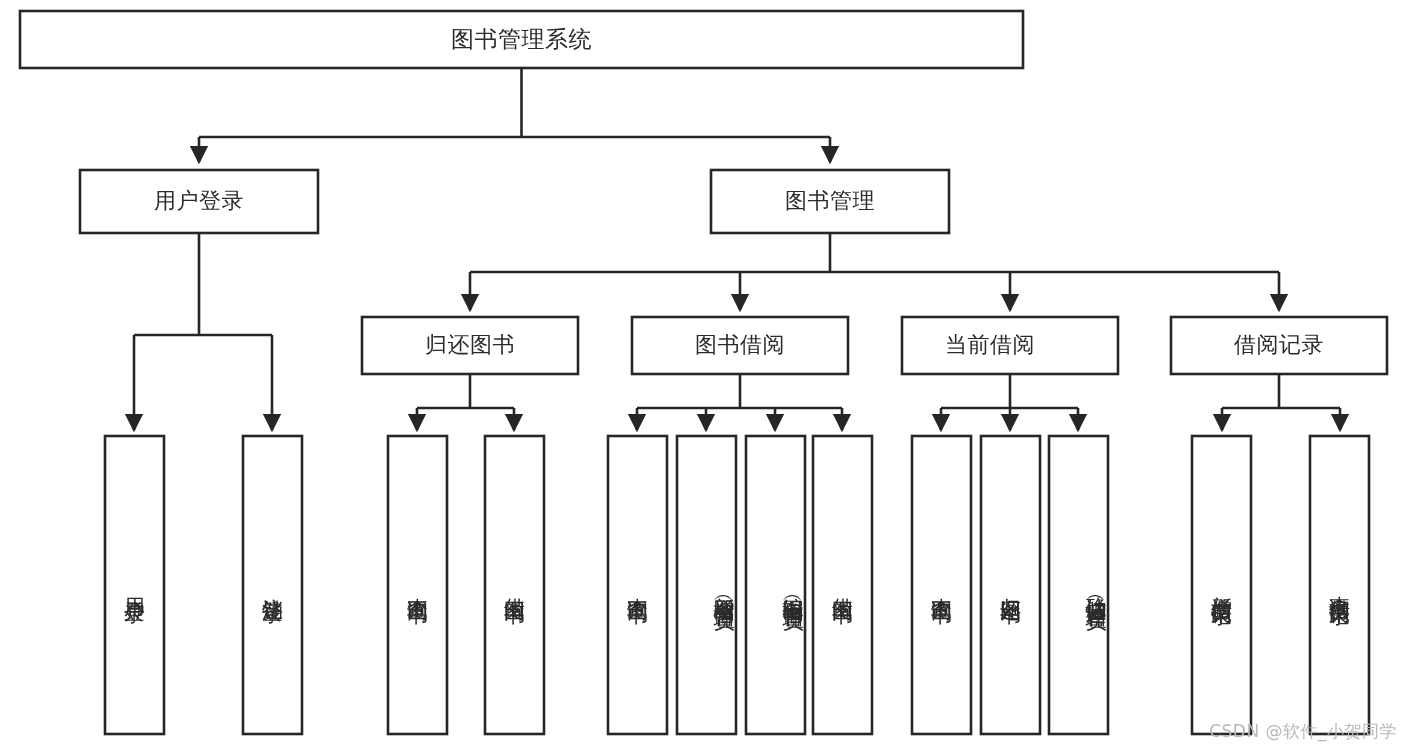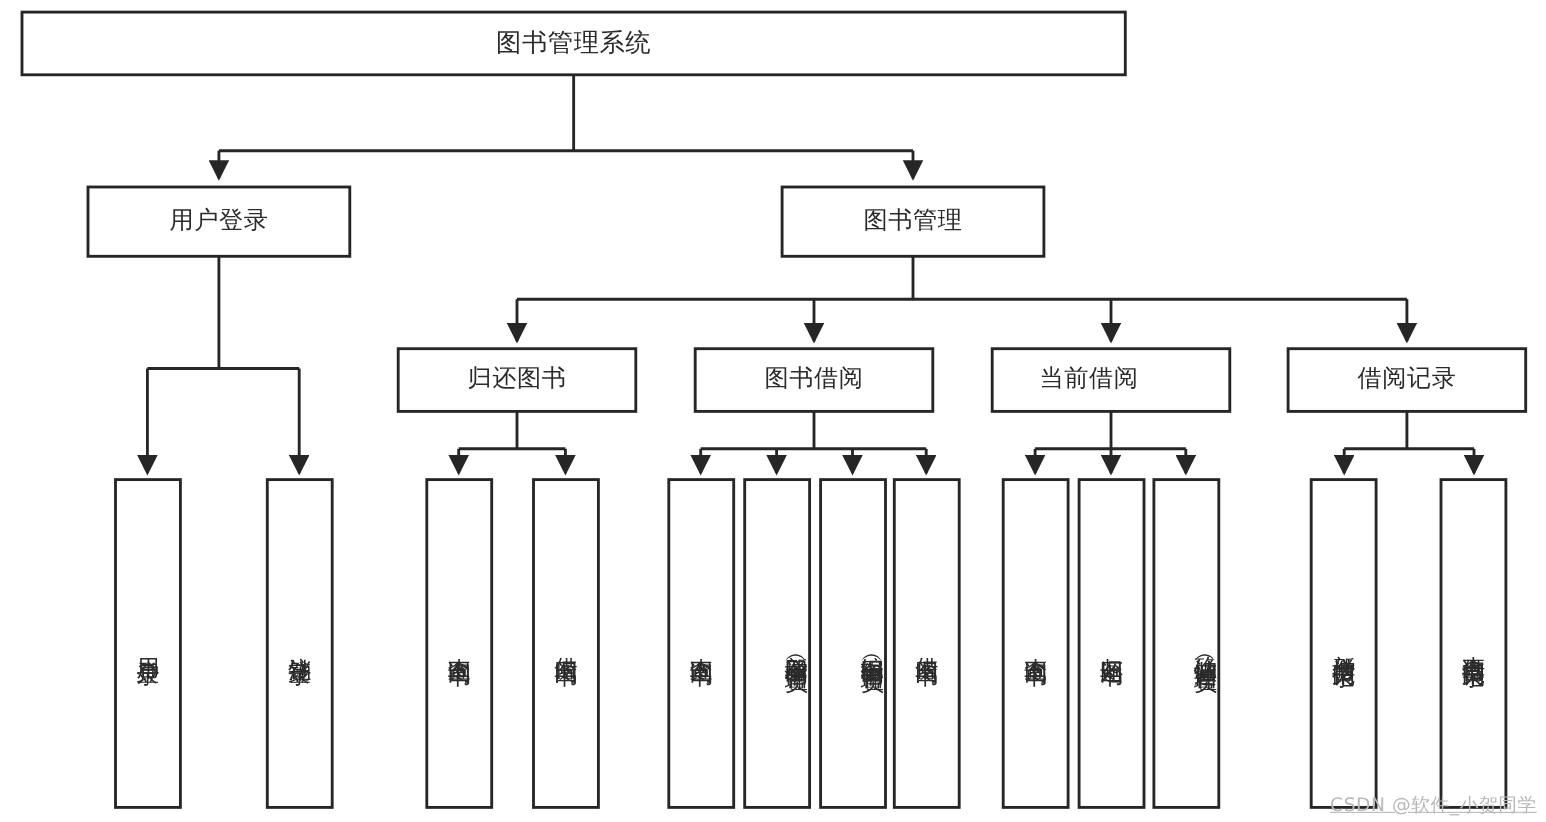--- a/index.html
+++ b/index.html
@@ -76,21 +76,20 @@
   }
   .watermark {
     position: absolute;
     right: 8px;
     bottom: 4px;
     color: #b8b8b8;
     font-size: 17px;
     letter-spacing: 0.5px;
     white-space: nowrap;
     user-select: none;
-    text-decoration: underline;
   }
 </style>
 </head>
 <body>
 
 <div id="diagram-root">
 
   <svg class="diagram" viewBox="0 0 1405 747">
     <defs>
       <marker id="arrow" viewBox="0 0 12 12" refX="10.5" refY="6" markerWidth="7.2" markerHeight="7.2" orient="auto-start-reverse">

